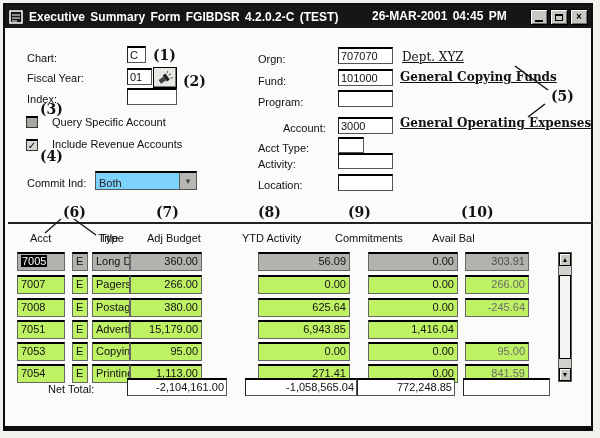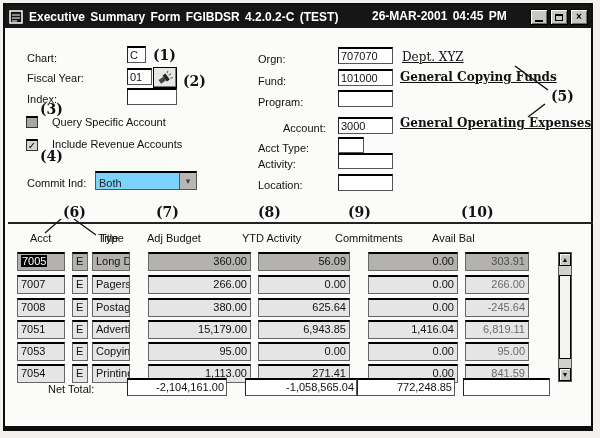--- a/index.html
+++ b/index.html
@@ -31,26 +31,26 @@
   .dd{position:absolute;background:#7dd3fc;border:1px solid #555;border-top:2px solid #000;box-sizing:border-box;
     display:flex;align-items:flex-end;}
   .dd .dd-val{flex:1;padding-left:3px;color:#222;}
   .dd .dd-btn{width:16px;height:100%;background:#b9b7b3;border-left:1px solid #555;display:flex;align-items:center;
     justify-content:center;font-size:8px;color:#444;}
   .lovbtn{position:absolute;width:22px;height:19px;background:#e9e7e3;border:1px solid #000;
     box-shadow:inset -1px -1px 0 #777;display:flex;align-items:center;justify-content:center;}
   .sep{position:absolute;left:3px;top:194px;width:585px;height:2px;background:#222;}
   .hdr{position:absolute;top:204px;font-size:11px;color:#111;white-space:nowrap;}
   .trow .cell{position:absolute;height:19px;}
-  .cell{background:#e5e5e5;border:1px solid #666;border-top:2px solid #000;box-sizing:border-box;
+  .cell{background:#bef264;border:1px solid #666;border-top:2px solid #000;box-sizing:border-box;
     font-size:11px;padding:1px 3px;overflow:hidden;white-space:nowrap;}
   .c-acct{left:12px;width:48px;}
   .c-type{left:67px;width:16px;}
   .c-title{left:87px;width:38px;}
-  .c-adj{left:143px;width:103px;}
+  .c-adj{left:125px;width:72px;}
   .c-ytd{left:253px;width:92px;}
   .c-com{left:363px;width:90px;}
   .c-avl{left:460px;width:64px;color:#6b6b6b;}
   .trow{position:absolute;left:0;width:100%;height:19px;}
   .r0{top:224px;} .r1{top:247px;} .r2{top:270px;} .r3{top:292px;} .r4{top:314px;} .r5{top:336px;}
   .trow.sel .cell{background:#b4b2ae;}
   .trow.sel .c-avl{color:#4d4d4d;}
   .sel-acct{background:#000;color:#fff;padding:0 1px;}
   .scroll{position:absolute;left:553px;top:224px;width:14px;height:130px;background:#d2d0cc;border:1px solid #555;box-sizing:border-box;}
   .sbtn{position:absolute;left:0;width:12px;height:13px;background:#c9c7c2;border:1px solid #000;box-sizing:border-box;
@@ -197,21 +197,20 @@
         <span class="cell c-com num">0.00</span>
         <span class="cell c-avl num">-245.64</span>
       </div>
       <div class="trow r3">
         <span class="cell c-acct">7051</span>
         <span class="cell c-type">E</span>
         <span class="cell c-title">Advertisi</span>
         <span class="cell c-adj num">15,179.00</span>
         <span class="cell c-ytd num">6,943.85</span>
         <span class="cell c-com num">1,416.04</span>
-        <span class="cell c-avl num">6,819.11</span>
       </div>
       <div class="trow r4">
         <span class="cell c-acct">7053</span>
         <span class="cell c-type">E</span>
         <span class="cell c-title">Copying</span>
         <span class="cell c-adj num">95.00</span>
         <span class="cell c-ytd num">0.00</span>
         <span class="cell c-com num">0.00</span>
         <span class="cell c-avl num">95.00</span>
       </div>

